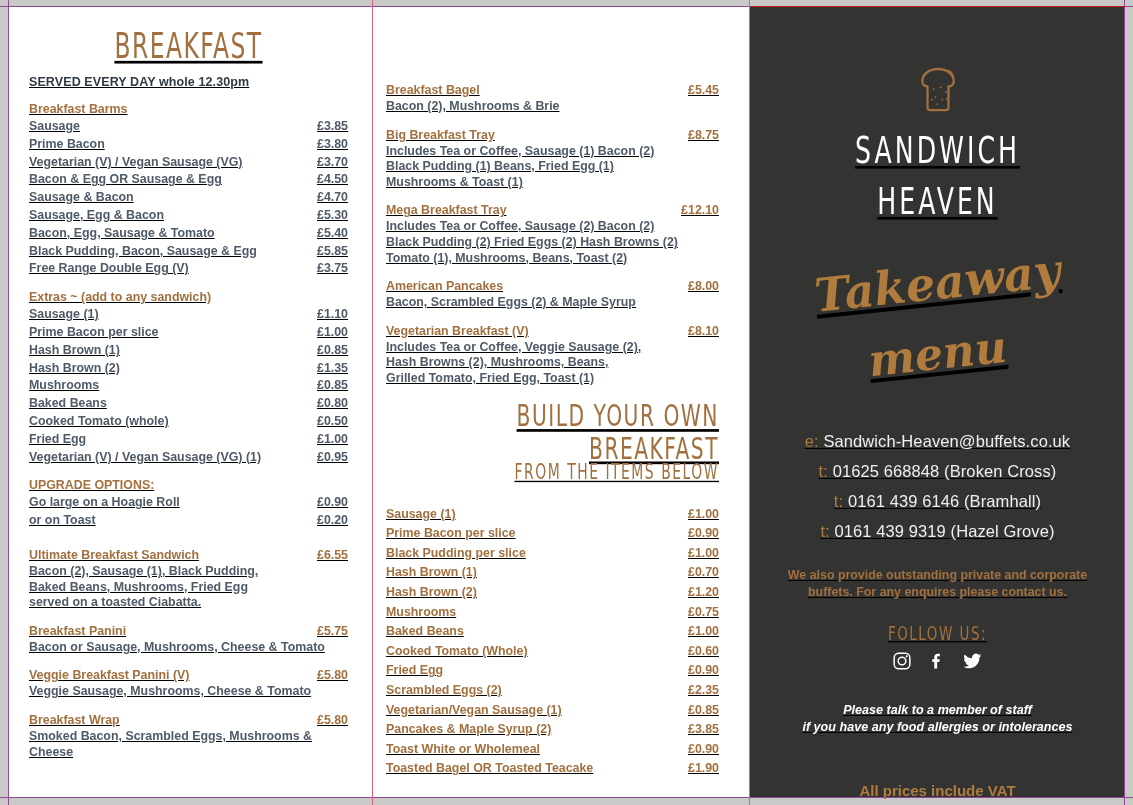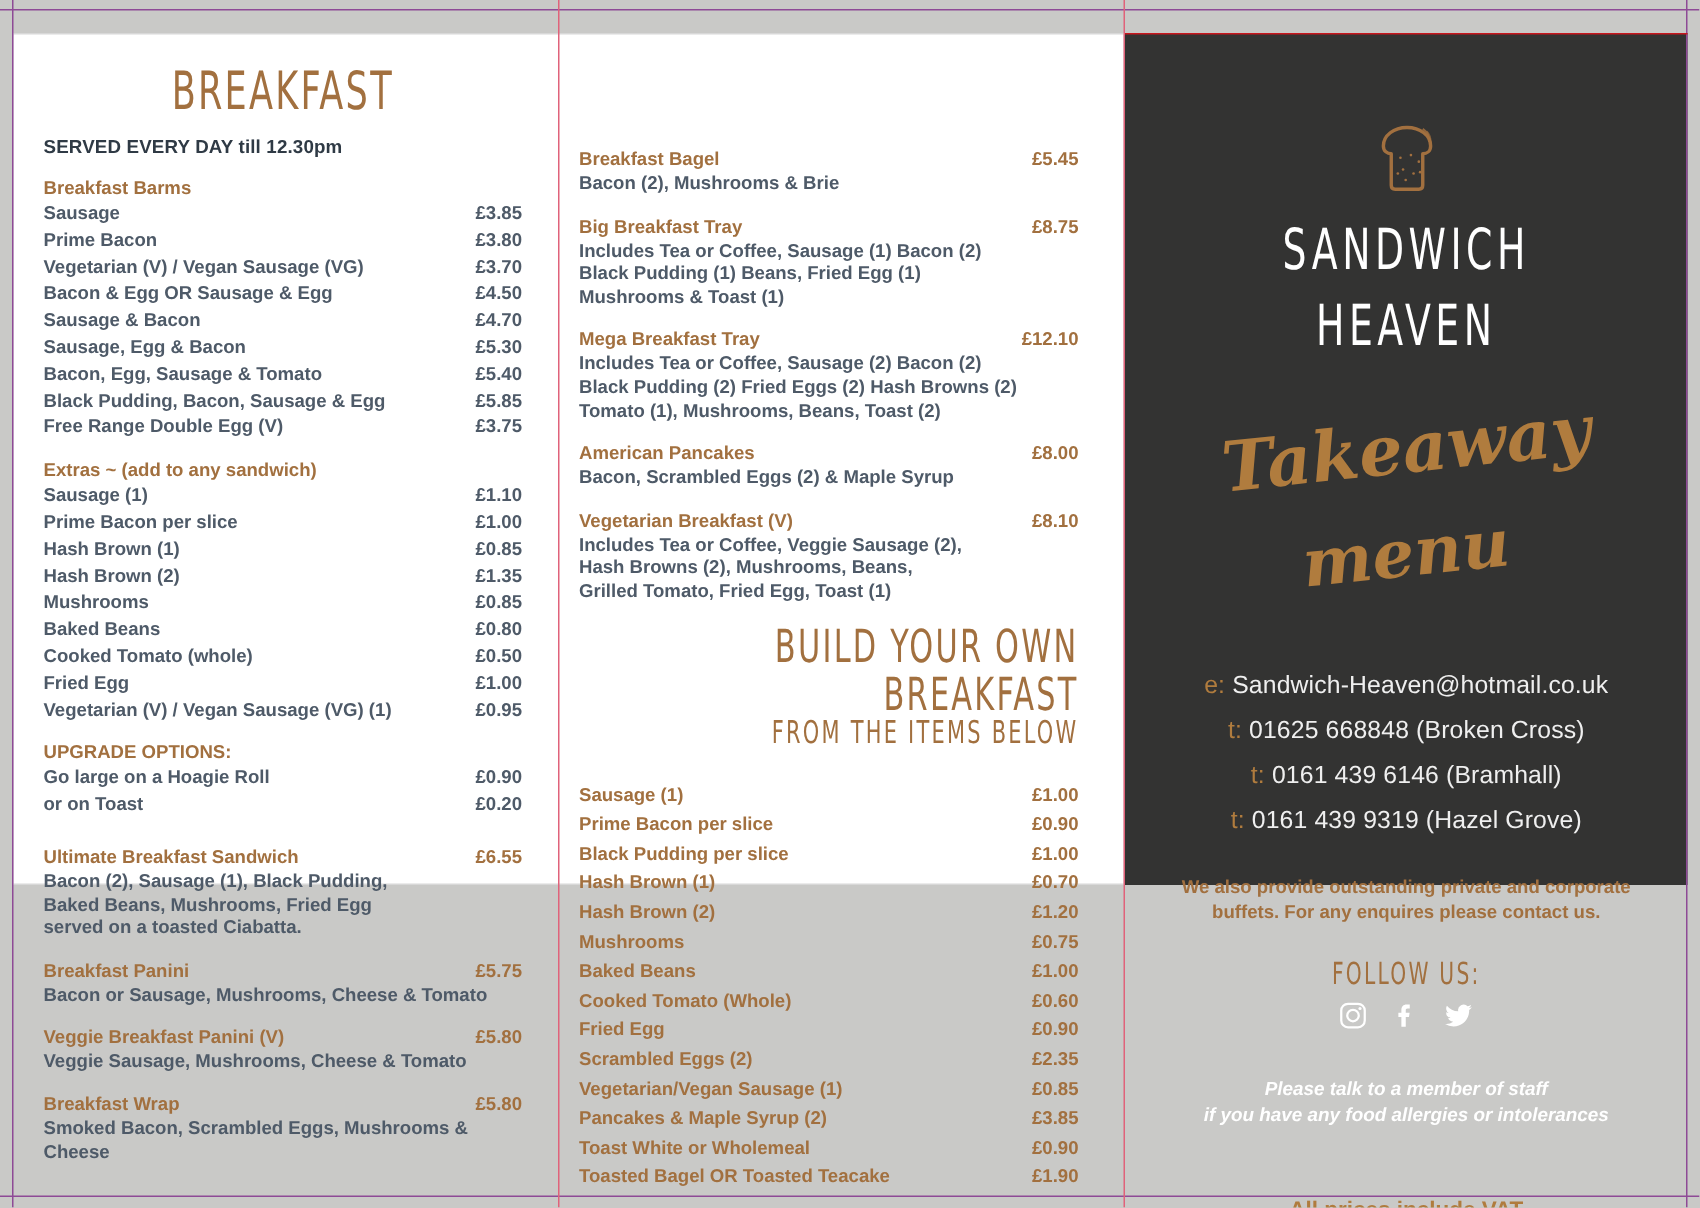--- a/index.html
+++ b/index.html
@@ -12,21 +12,21 @@
   .page{position:relative;width:1133px;height:805px;background:#c9c9c7;}
 
   
   .guide{position:absolute;background:#8e4a96;z-index:40;pointer-events:none;}
   .guide.v{width:1px;top:0;height:805px;}
   .guide.h{height:1px;left:0;width:1133px;}
   .guide.pink{background:#e0627a;}
   .guide.red{background:#c8161d;}
 
   
-  .panel{position:absolute;top:22px;height:568px;box-sizing:border-box;}
+  .panel{position:absolute;top:6px;height:792px;box-sizing:border-box;text-decoration:underline;}
   .panel-left{left:8px;width:362px;background:#ffffff;border:1px solid #d8d8d8;border-right:none;}
   .panel-mid{left:370px;width:380px;background:#ffffff;border:1px solid #d8d8d8;border-left:none;}
   .panel-right{left:750px;width:375px;background:#333332;}
 
   
   .display{
     font-family:"DejaVu Sans Condensed","Liberation Sans Narrow","Liberation Sans",sans-serif;
     font-weight:400;
     letter-spacing:1.5px;
     transform:scaleY(1.35);
@@ -123,21 +123,21 @@
   <div class="guide h" style="top:797px;"></div>
   <div class="guide v pink" style="left:372px;"></div>
   <div class="guide v pink" style="left:749px;"></div>
   <div class="guide v" style="left:1124px;"></div>
 
   <div class="panel panel-left">
     <div class="inner-left">
 
       <div class="breakfast-title display">BREAKFAST</div>
 
-      <div class="served">SERVED EVERY DAY till 12.30pm</div>
+      <div class="served">SERVED EVERY DAY whole 12.30pm</div>
 
       <div class="grp">
         <div class="grp-head">
           <span>Breakfast Barms</span>
         </div>
         <div>
             <div class="row">
               <span class="nm">Sausage</span>
               <span class="pr">£3.85</span>
             </div>
@@ -409,21 +409,21 @@
         <span class="ln ln1 display">SANDWICH</span>
         <span class="ln ln2 display">HEAVEN</span>
       </div>
 
       <div class="takeaway">
         <span class="t1">Takeaway</span>
         <span class="t2">menu</span>
       </div>
 
       <div class="contact">
-          <div class="cline"><span class="k">e: </span><span>Sandwich-Heaven@hotmail.co.uk</span></div>
+          <div class="cline"><span class="k">e: </span><span>Sandwich-Heaven@buffets.co.uk</span></div>
           <div class="cline"><span class="k">t: </span><span>01625 668848 (Broken Cross)</span></div>
           <div class="cline"><span class="k">t: </span><span>0161 439 6146 (Bramhall)</span></div>
           <div class="cline"><span class="k">t: </span><span>0161 439 9319 (Hazel Grove)</span></div>
         </div>
 
       <div class="buffet">
         <div>We also provide outstanding private and corporate</div>
         <div>buffets. For any enquires please contact us.</div>
       </div>
 

